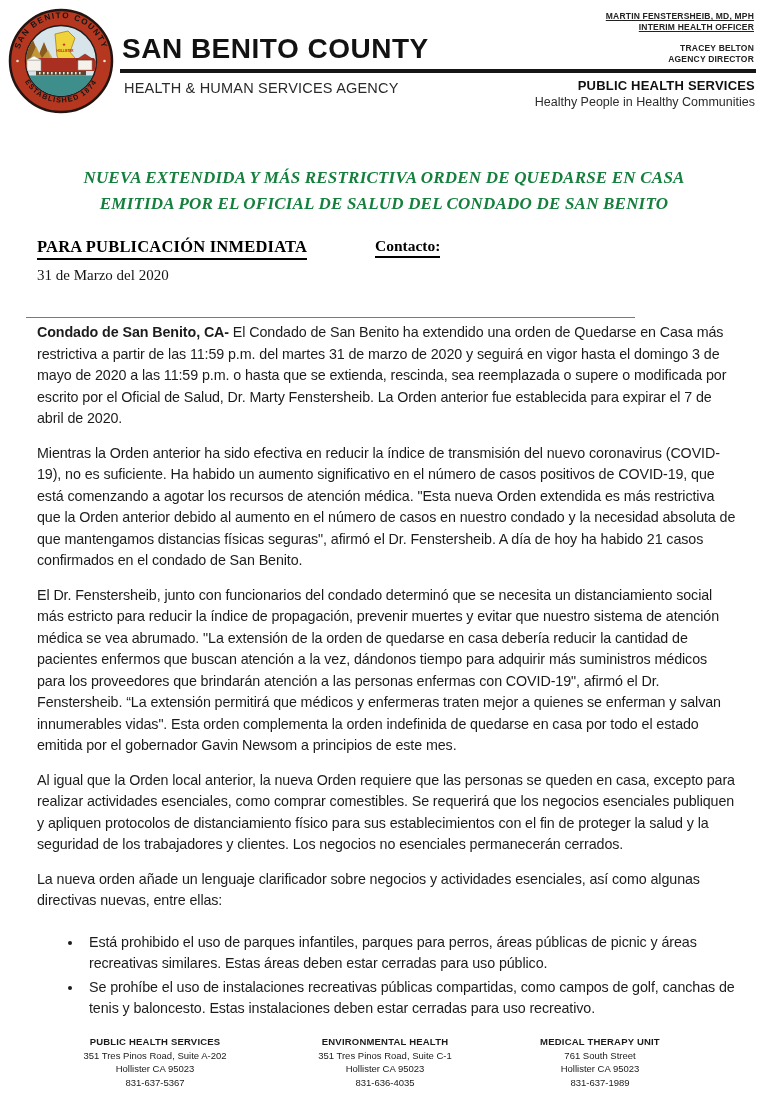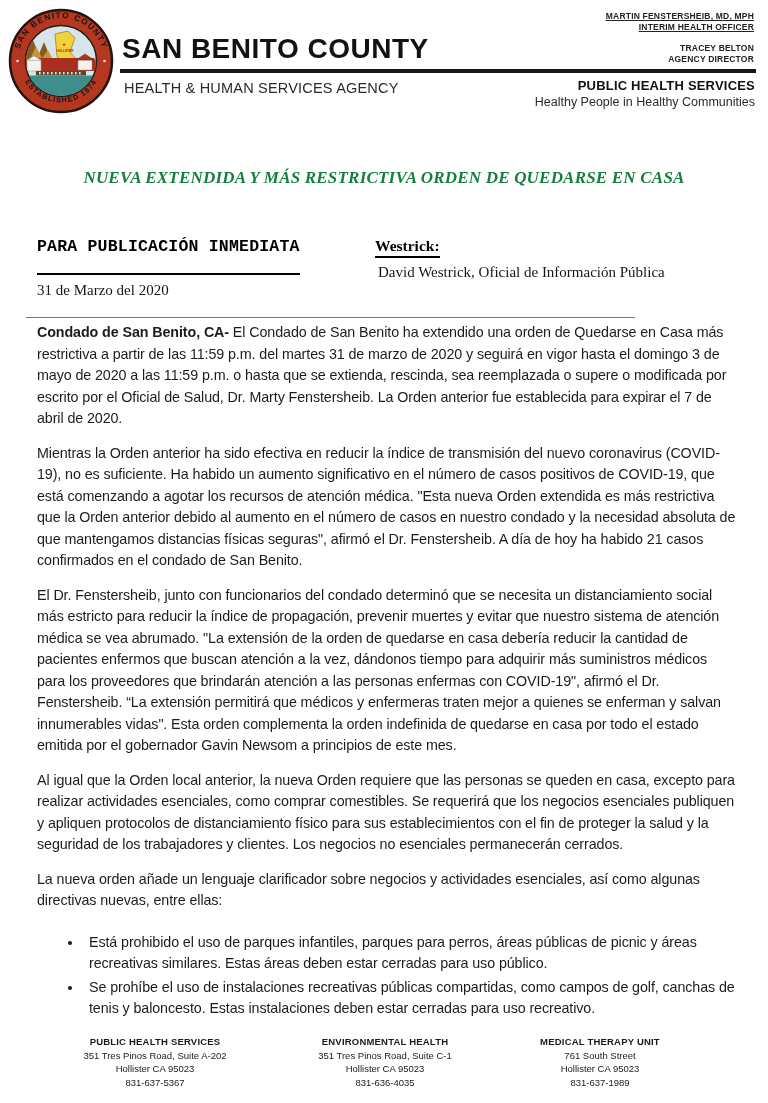--- a/index.html
+++ b/index.html
@@ -37,21 +37,21 @@
   .main-title{
     position:absolute;left:0;top:165px;width:100%;text-align:center;
     font-family:"Liberation Serif",serif;font-style:italic;font-weight:700;
     font-size:17px;line-height:26px;color:#15803d;letter-spacing:.2px;
   }
   .info-row{position:absolute;left:37px;top:237px;width:700px;font-family:"Liberation Serif",serif;}
   .info-left{position:absolute;left:0;top:0;}
   .info-right{position:absolute;left:338px;top:0;}
   .pub-label{
     display:inline-block;font-size:16.5px;font-weight:700;color:#000;
-    border-bottom:2.5px solid #000;padding-bottom:17px;letter-spacing:.2px;font-family:Liberation Mono, monospace;
+    border-bottom:2.5px solid #000;padding-bottom:1px;letter-spacing:.2px;
   }
   .pub-date{font-size:15px;margin-top:7px;color:#161616;}
   .contact-label{
     display:inline-block;font-size:15.5px;font-weight:700;color:#000;
     border-bottom:2px solid #000;padding-bottom:1px;
   }
   .contact-name{font-size:15px;margin-top:6px;padding-left:3px;color:#161616;}
   .contact-tel{font-size:15px;margin-top:5px;padding-left:3px;color:#161616;}
   .divider{position:absolute;left:26px;top:317px;width:609px;height:0;border-top:1.5px solid #7a7a7a;}
   
@@ -136,30 +136,30 @@
   </div>
   <div class="header-rule"></div>
   <div class="agency-name">HEALTH &amp; HUMAN SERVICES AGENCY</div>
   <div class="head-right-bottom">
     <div class="division">PUBLIC HEALTH SERVICES</div>
     <div class="tagline">Healthy People in Healthy Communities</div>
   </div>
 
   <div class="main-title">
     <div>NUEVA EXTENDIDA Y MÁS RESTRICTIVA ORDEN DE QUEDARSE EN CASA</div>
+    <div>EMITIDA POR EL OFICIAL DE SALUD DEL CONDADO DE SAN BENITO</div>
   </div>
 
   <div class="info-row">
     <div class="info-left">
       <span class="pub-label">PARA PUBLICACIÓN INMEDIATA</span>
       <div class="pub-date">31 de Marzo del 2020</div>
     </div>
     <div class="info-right">
-      <span class="contact-label">Westrick:</span>
-      <div class="contact-name">David Westrick, Oficial de Información Pública</div>
+      <span class="contact-label">Contacto:</span>
     </div>
   </div>
 
   <div class="divider"></div>
 
   <div class="body-copy">
     <p><span class="lead">Condado de San Benito, CA-</span><span> El Condado de San Benito ha extendido una orden de Quedarse en Casa más restrictiva a partir de las 11:59 p.m. del martes 31 de marzo de 2020 y seguirá en vigor hasta el domingo 3 de mayo de 2020 a las 11:59 p.m. o hasta que se extienda, rescinda, sea reemplazada o supere o modificada por escrito por el Oficial de Salud, Dr. Marty Fenstersheib. La Orden anterior fue establecida para expirar el 7 de abril de 2020.</span></p>
     <p>Mientras la Orden anterior ha sido efectiva en reducir la índice de transmisión del nuevo coronavirus (COVID-19), no es suficiente. Ha habido un aumento significativo en el número de casos positivos de COVID-19, que está comenzando a agotar los recursos de atención médica. "Esta nueva Orden extendida es más restrictiva que la Orden anterior debido al aumento en el número de casos en nuestro condado y la necesidad absoluta de que mantengamos distancias físicas seguras", afirmó el Dr. Fenstersheib. A día de hoy ha habido 21 casos confirmados en el condado de San Benito.</p>
     <p>El Dr. Fenstersheib, junto con funcionarios del condado determinó que se necesita un distanciamiento social más estricto para reducir la índice de propagación, prevenir muertes y evitar que nuestro sistema de atención médica se vea abrumado. "La extensión de la orden de quedarse en casa debería reducir la cantidad de pacientes enfermos que buscan atención a la vez, dándonos tiempo para adquirir más suministros médicos para los proveedores que brindarán atención a las personas enfermas con COVID-19", afirmó el Dr. Fenstersheib. “La extensión permitirá que médicos y enfermeras traten mejor a quienes se enferman y salvan innumerables vidas". Esta orden complementa la orden indefinida de quedarse en casa por todo el estado emitida por el gobernador Gavin Newsom a principios de este mes.</p>
     <p>Al igual que la Orden local anterior, la nueva Orden requiere que las personas se queden en casa, excepto para realizar actividades esenciales, como comprar comestibles. Se requerirá que los negocios esenciales publiquen y apliquen protocolos de distanciamiento físico para sus establecimientos con el fin de proteger la salud y la seguridad de los trabajadores y clientes. Los negocios no esenciales permanecerán cerrados.</p>

